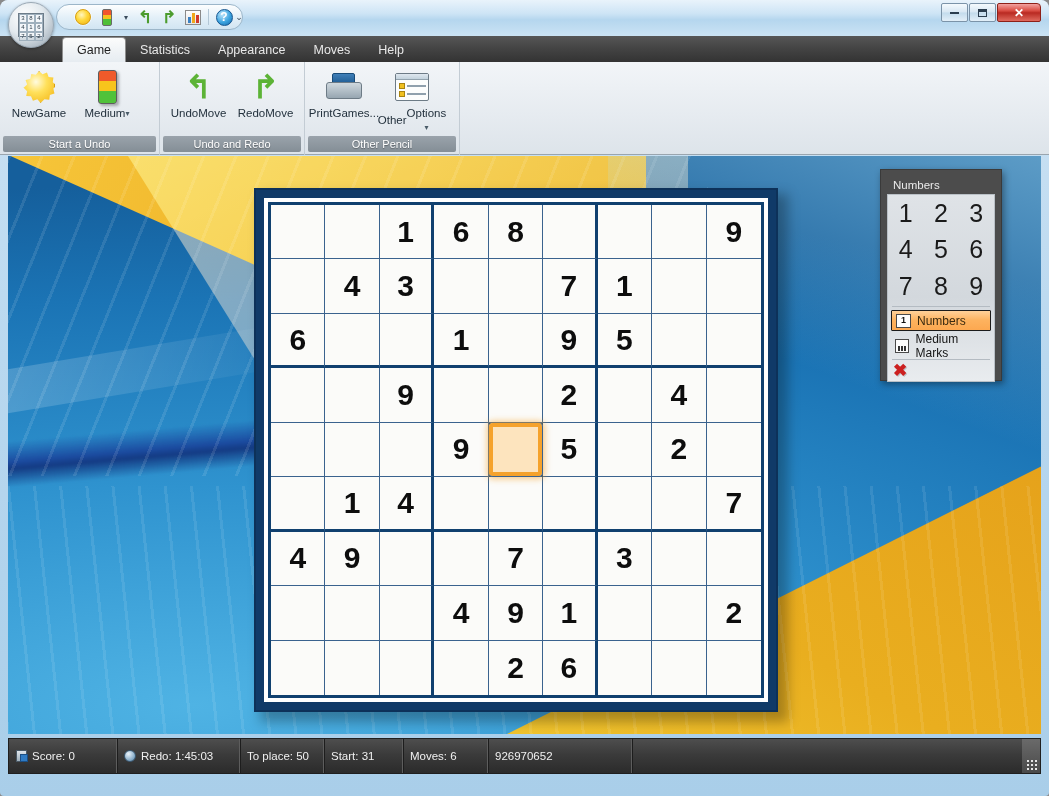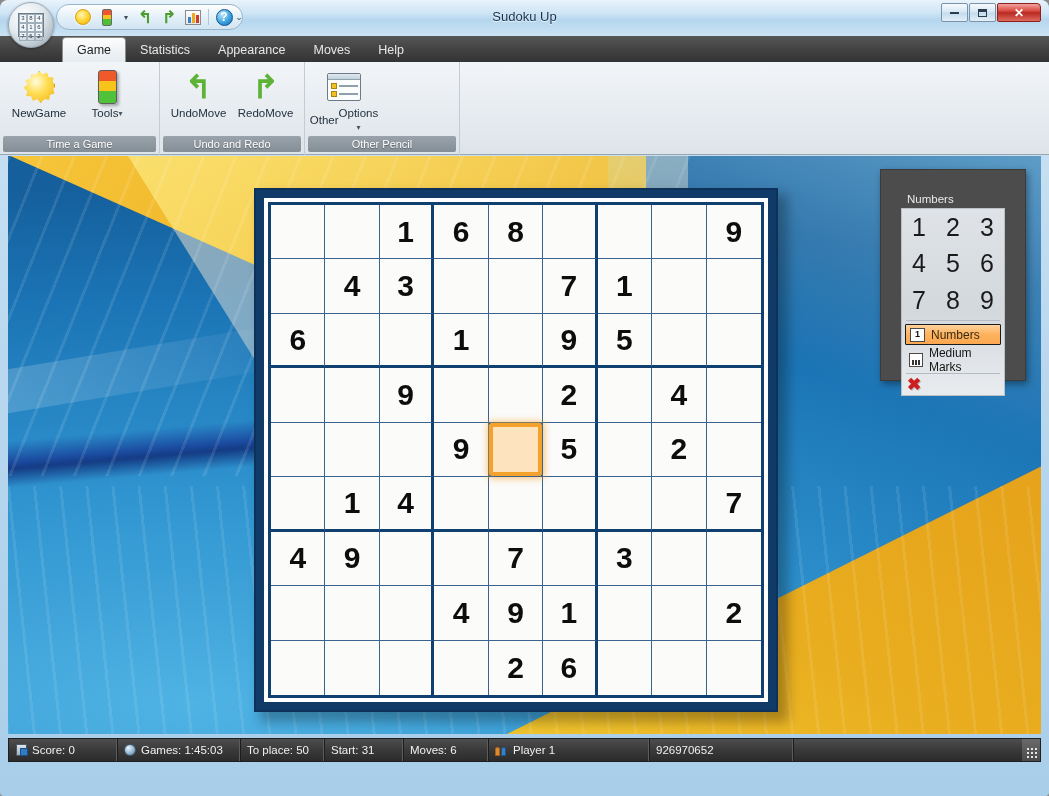--- a/index.html
+++ b/index.html
@@ -347,25 +347,25 @@
   .cell.selected {
     background: #fde4be;
     box-shadow: inset 0 0 0 4px #f5a22c, 0 0 6px 2px rgba(245,162,44,.55);
     border-radius: 4px;
     z-index: 3;
   }
 
   
   #numpanel {
     position: absolute; left: 872px; top: 13px;
-    width: 146px; height: 212px;
+    width: 122px; height: 212px;
     background: #4c4c4c;
     border: 1px solid #3a3a3a;
     box-shadow: 2px 3px 7px rgba(0,0,0,.4);
-    padding: 20px;
+    padding: 6px;
   }
   #numpanel-title {
     height: 18px;
     color: #eaeaea; font-size: 11.5px;
     padding-left: 6px; display: flex; align-items: center;
   }
   #numpanel-body {
     background: linear-gradient(180deg,#dfe3e7 0%, #d3d8dd 55%, #e9ecef 100%);
     border: 1px solid #b9c0c6;
     height: 188px;
@@ -406,21 +406,21 @@
   .np-ic.pencil i { width: 2px; height: 5px; background: #333; display: block; margin-top: 5px; }
   .np-x {
     font-size: 17px; color: #cc2020; font-weight: bold;
     padding-left: 5px; line-height: 19px;
     text-shadow: 1px 1px 0 rgba(0,0,0,.18);
   }
 
   
   #statusbar {
     position: absolute; left: 8px; top: 738px;
-    width: 1033px; height: 24px;
+    width: 1033px; height: 36px;
     background: linear-gradient(180deg,#4e4e4e 0%, #3b3b3b 45%, #2b2b2b 100%);
     border: 1px solid #1f1f1f;
     display: flex; align-items: stretch;
     color: #f0f0f0; font-size: 11.5px;
   }
   .sb-cell {
     display: flex; align-items: center; gap: 5px;
     padding: 0 7px;
     border-right: 1px solid #5d5d5d;
     box-shadow: 1px 0 0 #1d1d1d;
@@ -457,21 +457,20 @@
     display: block; width: 2px; height: 2px; background: #e6e6e6; margin: 1px;
   }
   .grip-wrap { display: grid; grid-template-columns: repeat(3,4px); }
 </style>
 </head>
 <body>
 
 <div id="app-window">
 
   <div id="titlebar">
-    <div id="title-text">Sudoku Up</div>
     <div id="win-buttons">
       <div class="win-btn">
         <span class="win-glyph-min"></span>
       </div>
       <div class="win-btn">
         <span class="win-glyph-max"></span>
       </div>
       <div class="win-btn close">
         <span>✕</span>
       </div>
@@ -553,26 +552,26 @@
           <span class="rib-label-wrap">
             <span>New</span>
             <span>Game</span>
           </span>
         </div>
         <div class="rib-btn">
           <span class="rib-icon">
               <span class="big-light"></span>
             </span>
           <span class="rib-label-wrap">
-            <span>Tools</span>
+            <span>Medium</span>
             <span class="rib-caret">▾</span>
           </span>
         </div>
       </div>
-      <div class="rib-group-title">Time a Game</div>
+      <div class="rib-group-title">Start a Undo</div>
     </div>
 
     <div class="rib-group" style="width:145px">
       <div class="rib-items">
         <div class="rib-btn">
           <span class="rib-icon">
               <span class="big-arrow">↰</span>
             </span>
           <span class="rib-label-wrap">
             <span>Undo</span>
@@ -587,20 +586,32 @@
             <span>Redo</span>
             <span>Move</span>
           </span>
         </div>
       </div>
       <div class="rib-group-title">Undo and Redo</div>
     </div>
 
     <div class="rib-group" style="width:155px">
       <div class="rib-items">
+        <div class="rib-btn">
+          <span class="rib-icon">
+            <span class="big-printer">
+                <span class="top"></span>
+                <span class="body"></span>
+              </span>
+          </span>
+          <span class="rib-label-wrap">
+            <span>Print</span>
+            <span>Games...</span>
+          </span>
+        </div>
         <div class="rib-btn">
           <span class="rib-icon">
             <span class="big-window">
               <span class="wbar"></span>
               <span class="wsq" style="top:9px"></span>
                 <span class="wrow" style="top:11px"></span>
               <span class="wsq" style="top:17px"></span>
                 <span class="wrow" style="top:19px"></span>
             </span>
           </span>
@@ -758,37 +769,30 @@
     </div>
   </div>
 
   <div id="statusbar">
     <div class="sb-cell" style="width:108px">
       <span class="sb-ic-score"></span>
       <span>Score: 0</span>
     </div>
     <div class="sb-cell" style="width:123px">
       <span class="sb-ic-clock"></span>
-      <span>Games: 1:45:03</span>
+      <span>Redo: 1:45:03</span>
     </div>
     <div class="sb-cell" style="width:84px">
       <span>To place: 50</span>
     </div>
     <div class="sb-cell" style="width:79px">
       <span>Start: 31</span>
     </div>
     <div class="sb-cell" style="width:85px">
       <span>Moves: 6</span>
-    </div>
-    <div class="sb-cell" style="width:161px">
-      <span class="sb-ic-player">
-        <i style="left:0;background:#e08a2a;border:1px solid #a8601a"></i>
-        <i style="left:6px;background:#3b7fc4;border:1px solid #1f558f"></i>
-      </span>
-      <span>Player 1</span>
     </div>
     <div class="sb-cell" style="width:144px">
       <span>926970652</span>
     </div>
     <div class="sb-cell" style="flex:1;border-right:none;box-shadow:none">
       <span></span>
     </div>
     <div id="sb-grip">
       <div class="grip-wrap">
         <span></span>

